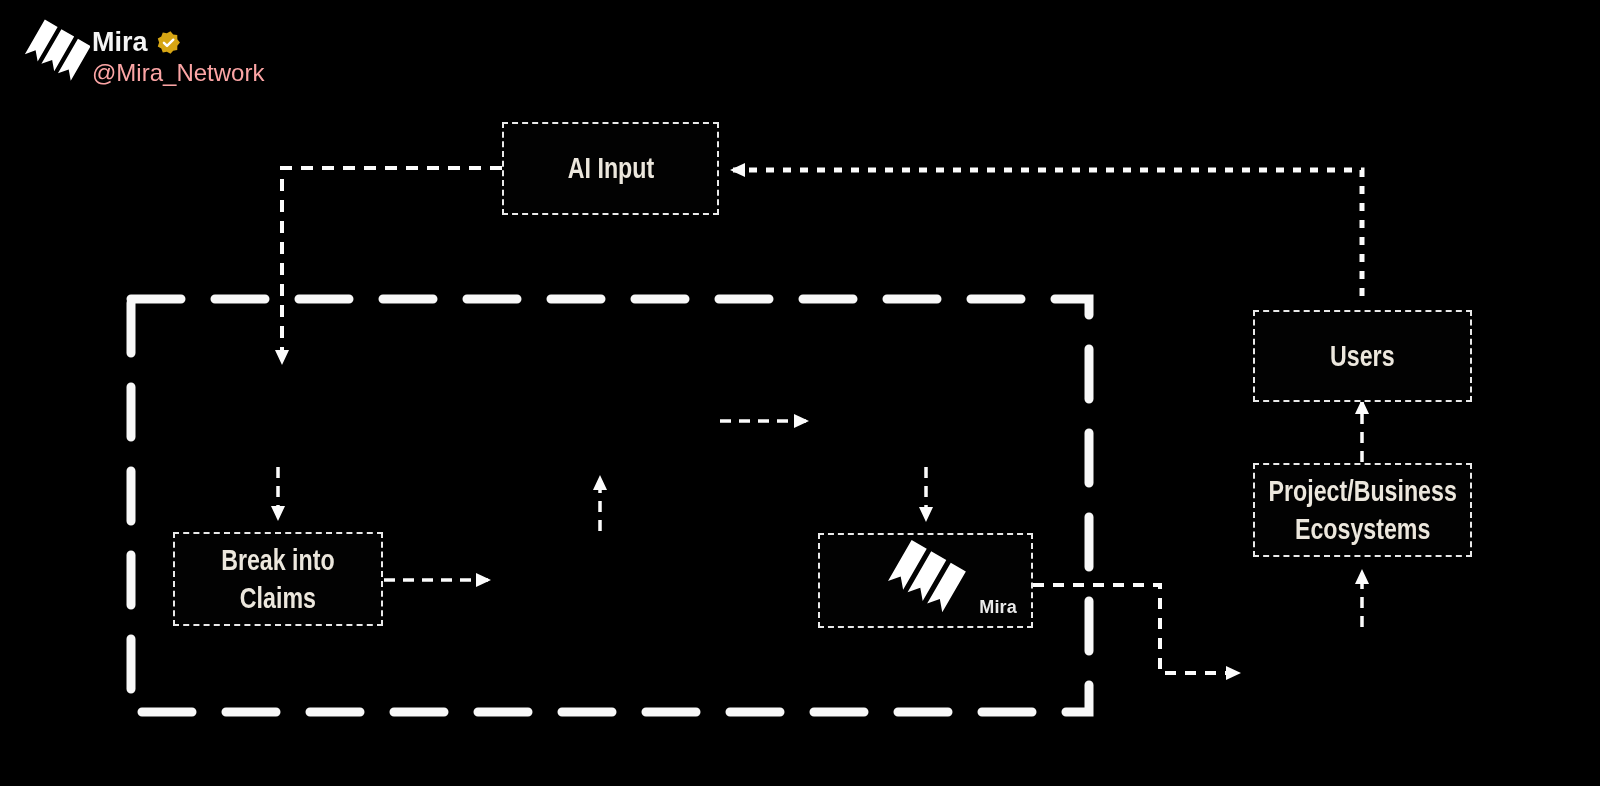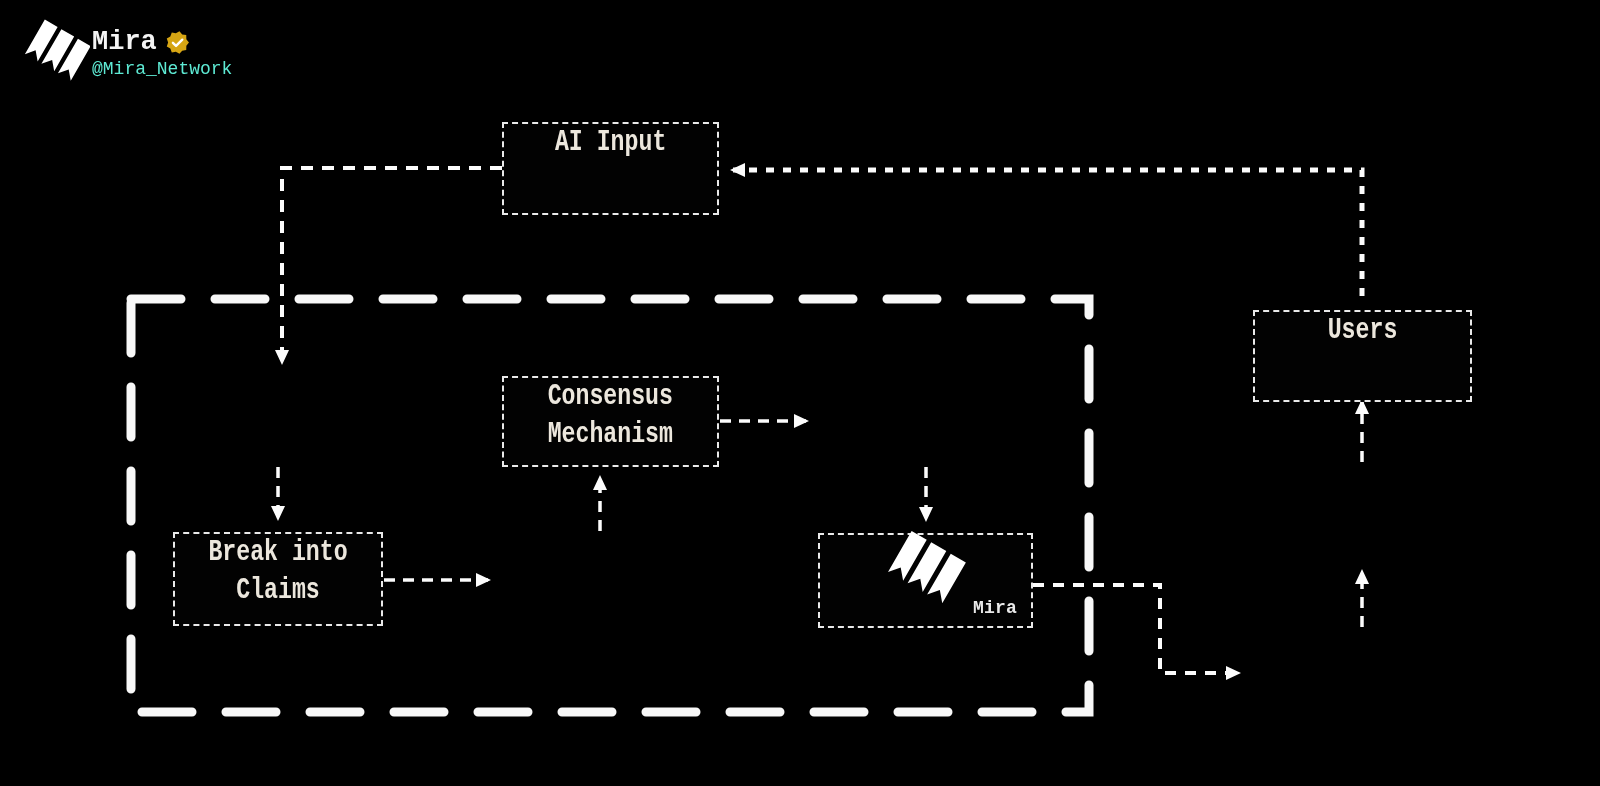--- a/index.html
+++ b/index.html
@@ -1,30 +1,30 @@
 <!DOCTYPE html>
 <html><head>
 <meta charset="utf-8">
 <style>
   html,body{margin:0;padding:0;background:#000;}
   .stage{
     position:relative;width:1600px;height:786px;background:#000;overflow:hidden;
-    font-family:Liberation Mono, monospace;
+    font-family:Liberation Sans, sans-serif;
   }
   
   .hdr-name{
     position:absolute;left:92px;top:27px;font-size:27px;font-weight:700;color:#f4f4f4;
     display:flex;align-items:center;gap:8px;
   }
-  .hdr-handle{position:absolute;left:92px;top:59px;font-size:18px;color:#5eead4;}
+  .hdr-handle{position:absolute;left:92px;top:59px;font-size:24px;color:#fca5a5;}
   .hdr-logo{position:absolute;left:24px;top:16px;}
   
   .node{
     position:absolute;border:2px dashed #e9e9e9;background:#020202;
-    display:flex;align-items:flex-start;justify-content:center;box-sizing:border-box;
+    display:flex;align-items:center;justify-content:center;box-sizing:border-box;
     color:#ece7dd;
   }
   .lbl{
     font-weight:700;font-size:29px;line-height:1.32;text-align:center;white-space:nowrap;
     transform:scaleX(0.80);letter-spacing:0;
   }
   .mira-tag{
     position:absolute;right:14px;bottom:8px;font-size:18px;font-weight:700;color:#e9e9e9;
     letter-spacing:.2px;
   }
@@ -92,26 +92,20 @@
   </div>
 
 
   <div class="node" style="left:173px;top:532px;width:210px;height:94px;">
     <div class="lbl">
       <div>Break into</div>
       <div>Claims</div>
     </div>
   </div>
 
-  <div class="node" style="left:502px;top:376px;width:217px;height:91px;">
-    <div class="lbl">
-      <div>Consensus</div>
-      <div>Mechanism</div>
-    </div>
-  </div>
 
 
 
   <div class="node" style="left:818px;top:533px;width:215px;height:95px;">
     <span style="margin-top:-6px;">
       <svg width="96" height="76" viewBox="0 0 76 74">
         <g transform="translate(24,2) rotate(30)" fill="#ffffff">
           <path d="M0,0 H17 V46 L8.5,36 L0,46 Z"></path>
           <path d="M22,0 H39 V46 L30.5,36 L22,46 Z"></path>
           <path d="M44,0 H61 V46 L52.5,36 L44,46 Z"></path>
@@ -120,15 +114,21 @@
     </span>
     <span class="mira-tag">Mira</span>
   </div>
 
   <div class="node" style="left:1253px;top:310px;width:219px;height:92px;">
     <div class="lbl">
       <div>Users</div>
     </div>
   </div>
 
+  <div class="node" style="left:1253px;top:463px;width:219px;height:94px;">
+    <div class="lbl">
+      <div>Project/Business</div>
+      <div>Ecosystems</div>
+    </div>
+  </div>
 
 
 </div>
 
 </body></html>

